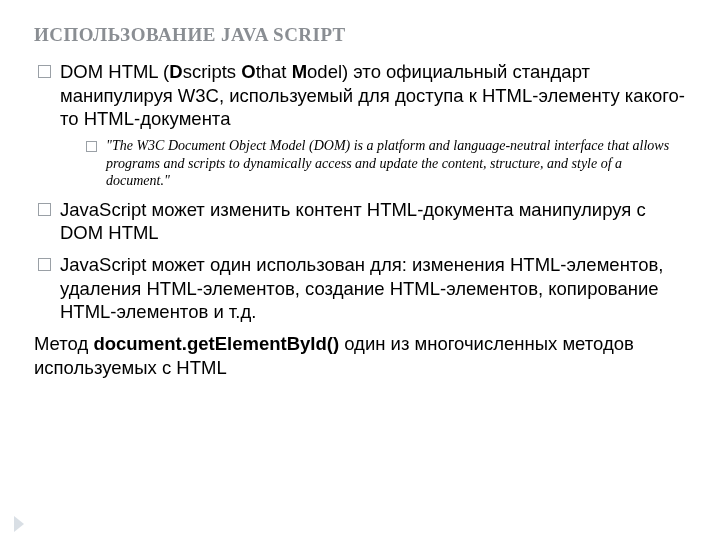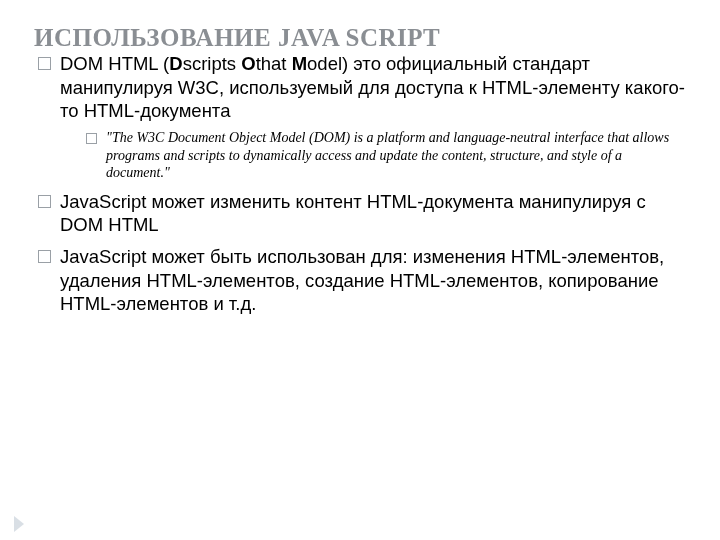--- a/index.html
+++ b/index.html
@@ -10,24 +10,25 @@
     font-family: Verdana, Geneva, sans-serif;
     color: #000000;
     overflow: hidden;
     position: relative;
   }
   .slide {
     padding: 24px 34px 0 34px;
   }
   .title {
     font-family: Georgia, "Times New Roman", serif;
-    font-size: 25px;
+    font-size: 19px;
     font-weight: bold;
     color: #8a8e93;
     letter-spacing: 0.5px;
+    margin-bottom: 14px;
   }
   ul.outer {
     list-style: none;
     padding-left: 4px;
   }
   ul.outer > li {
     position: relative;
     padding-left: 22px;
     font-size: 18.5px;
     line-height: 1.28;
@@ -97,20 +98,23 @@
 
     <li>
       <span>DOM HTML (</span><span class="bold">D</span><span>scripts </span><span class="bold">O</span><span>that </span><span class="bold">M</span><span>odel) это официальный стандарт манипулируя W3C, используемый для доступа к HTML-элементу какого-то HTML-документа</span>
       <ul class="inner">
         <li>"The W3C Document Object Model (DOM) is a platform and language-neutral interface that allows programs and scripts to dynamically access and update the content, structure, and style of a document."</li>
       </ul>
     </li>
 
     <li>JavaScript может изменить контент HTML-документа манипулируя c DOM HTML</li>
 
-    <li>JavaScript может быть использован для: изменения HTML-элементов, удаления HTML-элементов, создание HTML-элементов, копирование HTML-элементов и т.д.</li>
+    <li>JavaScript может один использован для: изменения HTML-элементов, удаления HTML-элементов, создание HTML-элементов, копирование HTML-элементов и т.д.</li>
 
 
   </ul>
 
+  <div class="no-bullet">
+    <span>Метод </span><span class="bold">document.getElementById()</span><span> один из многочисленных методов используемых с HTML</span>
+  </div>
 </div>
 
 <div class="corner"></div>
 
 </body></html>

